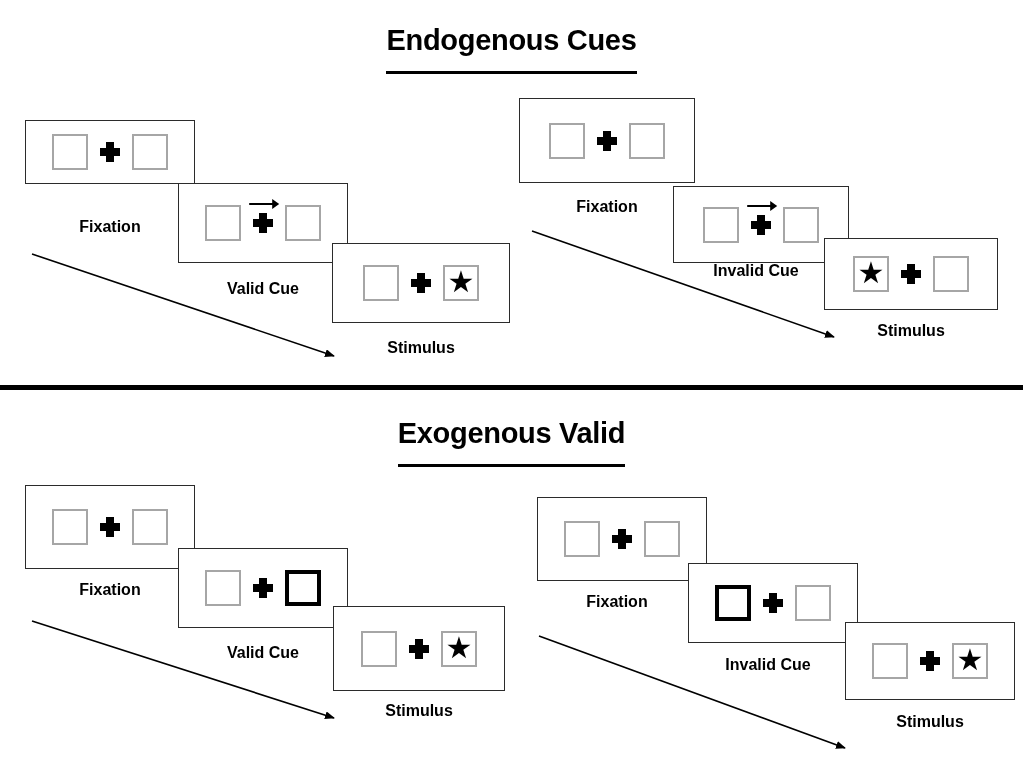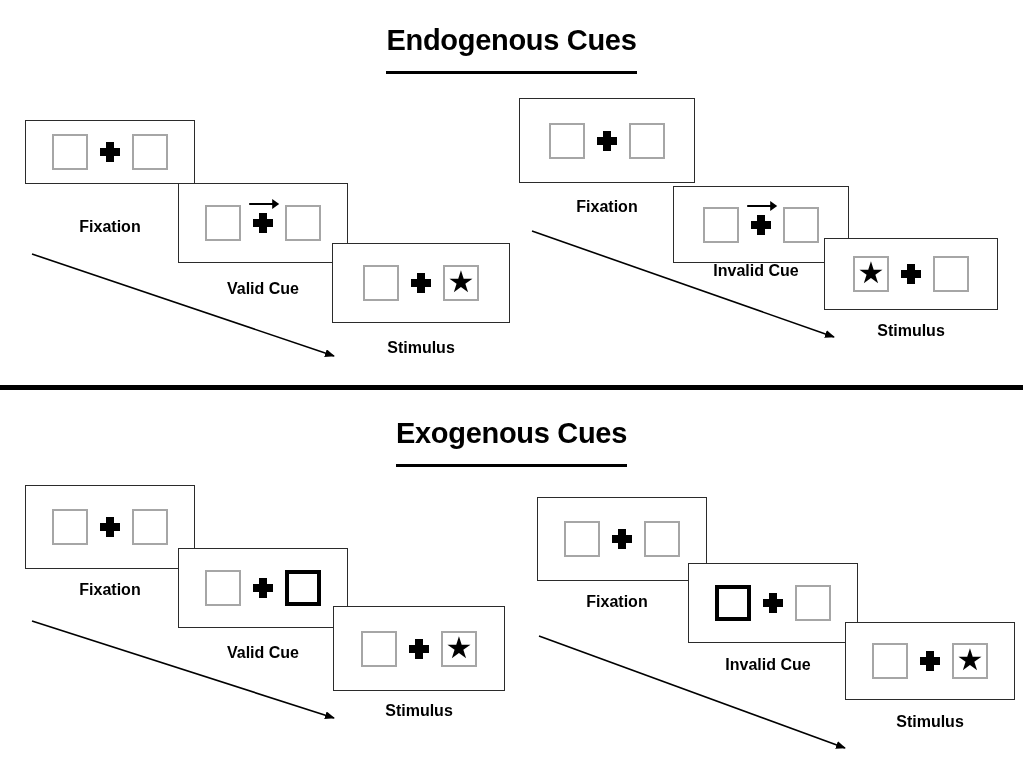--- a/index.html
+++ b/index.html
@@ -243,21 +243,21 @@
     <marker id="ah2" markerWidth="10" markerHeight="8" refX="9" refY="4" orient="auto" markerUnits="userSpaceOnUse">
       <path d="M0,0 L10,4 L0,8 z" fill="#000"></path>
     </marker>
   </defs>
   <line x1="4" y1="6" x2="306" y2="112" stroke="#000" stroke-width="1.6" marker-end="url(#ah2)"></line>
 </svg>
 
 <div class="divider" id="divider-main"></div>
 
 <div class="section-title" id="title-exogenous">
-  <span>Exogenous Cues</span>
+  <span>Exogenous Valid</span>
 </div>
 
 <div class="frame" id="exo-valid-fixation" style="left:25px; top:485px; width:170px; height:84px;">
   <div class="frame-inner">
     <div class="sbox"></div>
     <div class="center-col">
       <div class="plus"></div>
     </div>
     <div class="sbox"></div>
   </div>

